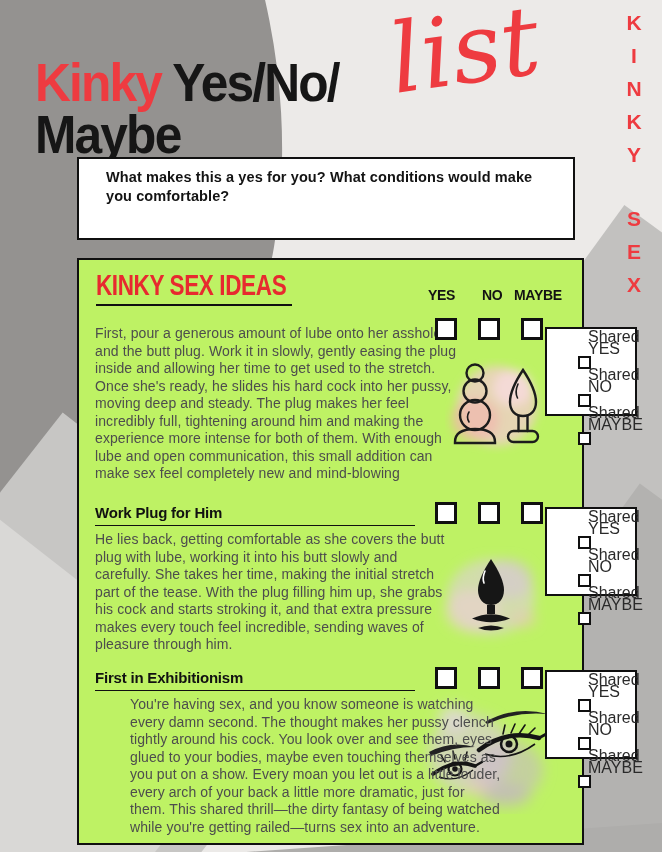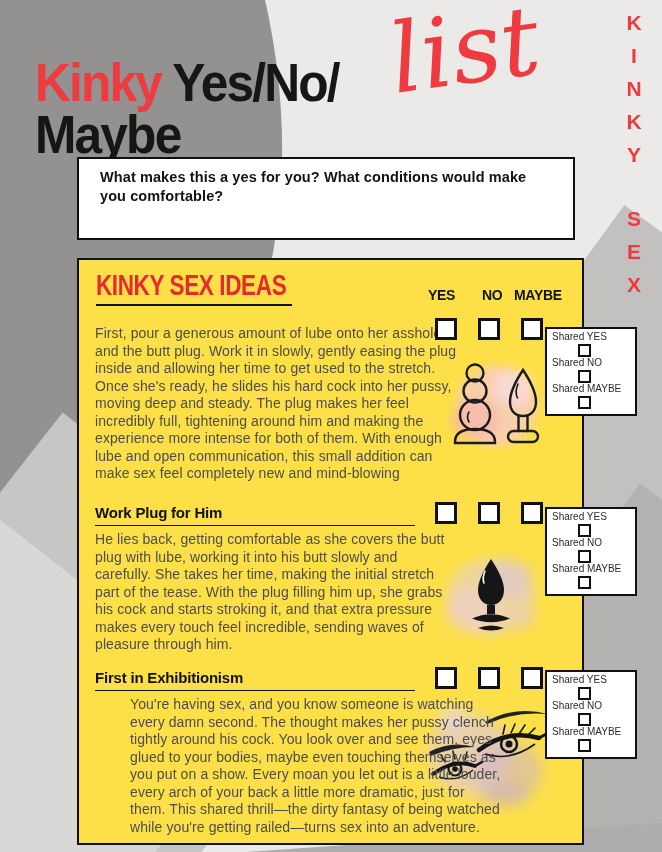--- a/index.html
+++ b/index.html
@@ -54,26 +54,26 @@
     display:flex;flex-direction:column;align-items:center;
     color:#ee3b40;font-weight:800;font-size:21px;line-height:33px;
   }
   .vertical-text .gap{margin-top:31px;}
   
   .question-box{
     position:absolute;left:77px;top:157px;width:498px;height:83px;z-index:2;
     background:#ffffff;border:2px solid #101010;box-sizing:border-box;
   }
   .question-box .q-text{
-    margin:9px 18px 0 21px;font-size:14.5px;font-weight:800;line-height:1.32;
+    margin:9px 18px 0 27px;font-size:14.5px;font-weight:800;line-height:1.32;
     color:#131313;letter-spacing:0.1px;
   }
   .main-box{
     position:absolute;left:77px;top:258px;width:507px;height:587px;z-index:2;
-    background:#fde047;border:2px solid #101010;box-sizing:border-box;
+    background:#bef264;border:2px solid #101010;box-sizing:border-box;
   }
   .ideas-heading{
     position:absolute;left:17px;top:8px;
     font-size:30px;font-weight:800;letter-spacing:-0.5px;color:#e72a2f;
     transform:scaleX(0.75);transform-origin:left top;white-space:nowrap;
   }
   .ideas-underline{
     position:absolute;left:17px;top:44px;width:196px;height:2px;background:#101010;
   }
   .col-label{
@@ -107,21 +107,21 @@
     border:3px solid #101010;background:#ffffff;cursor:pointer;
   }
   
   .shared-box{
     position:absolute;left:545px;width:92px;height:89px;z-index:5;
     background:#ffffff;border:2px solid #101010;box-sizing:border-box;
     padding-top:2px;
   }
   .shared-1{top:325px;} .shared-2{top:505px;} .shared-3{top:668px;}
   .shared-label{
-    font-size:10px;color:#2a2a2a;padding-left:5px;line-height:12px;
+    font-size:16px;color:#2a2a2a;padding-left:5px;line-height:12px;margin-left:36px;
   }
   .shared-cb{
     width:13px;height:13px;box-sizing:border-box;border:2px solid #101010;
     background:#fff;margin:1px 0 0 31px;cursor:pointer;
   }
   
   .illus{position:absolute;z-index:0;}
   .illus-1{left:366px;top:98px;}
   .illus-2{left:356px;top:283px;}
   .illus-3{left:336px;top:432px;}

